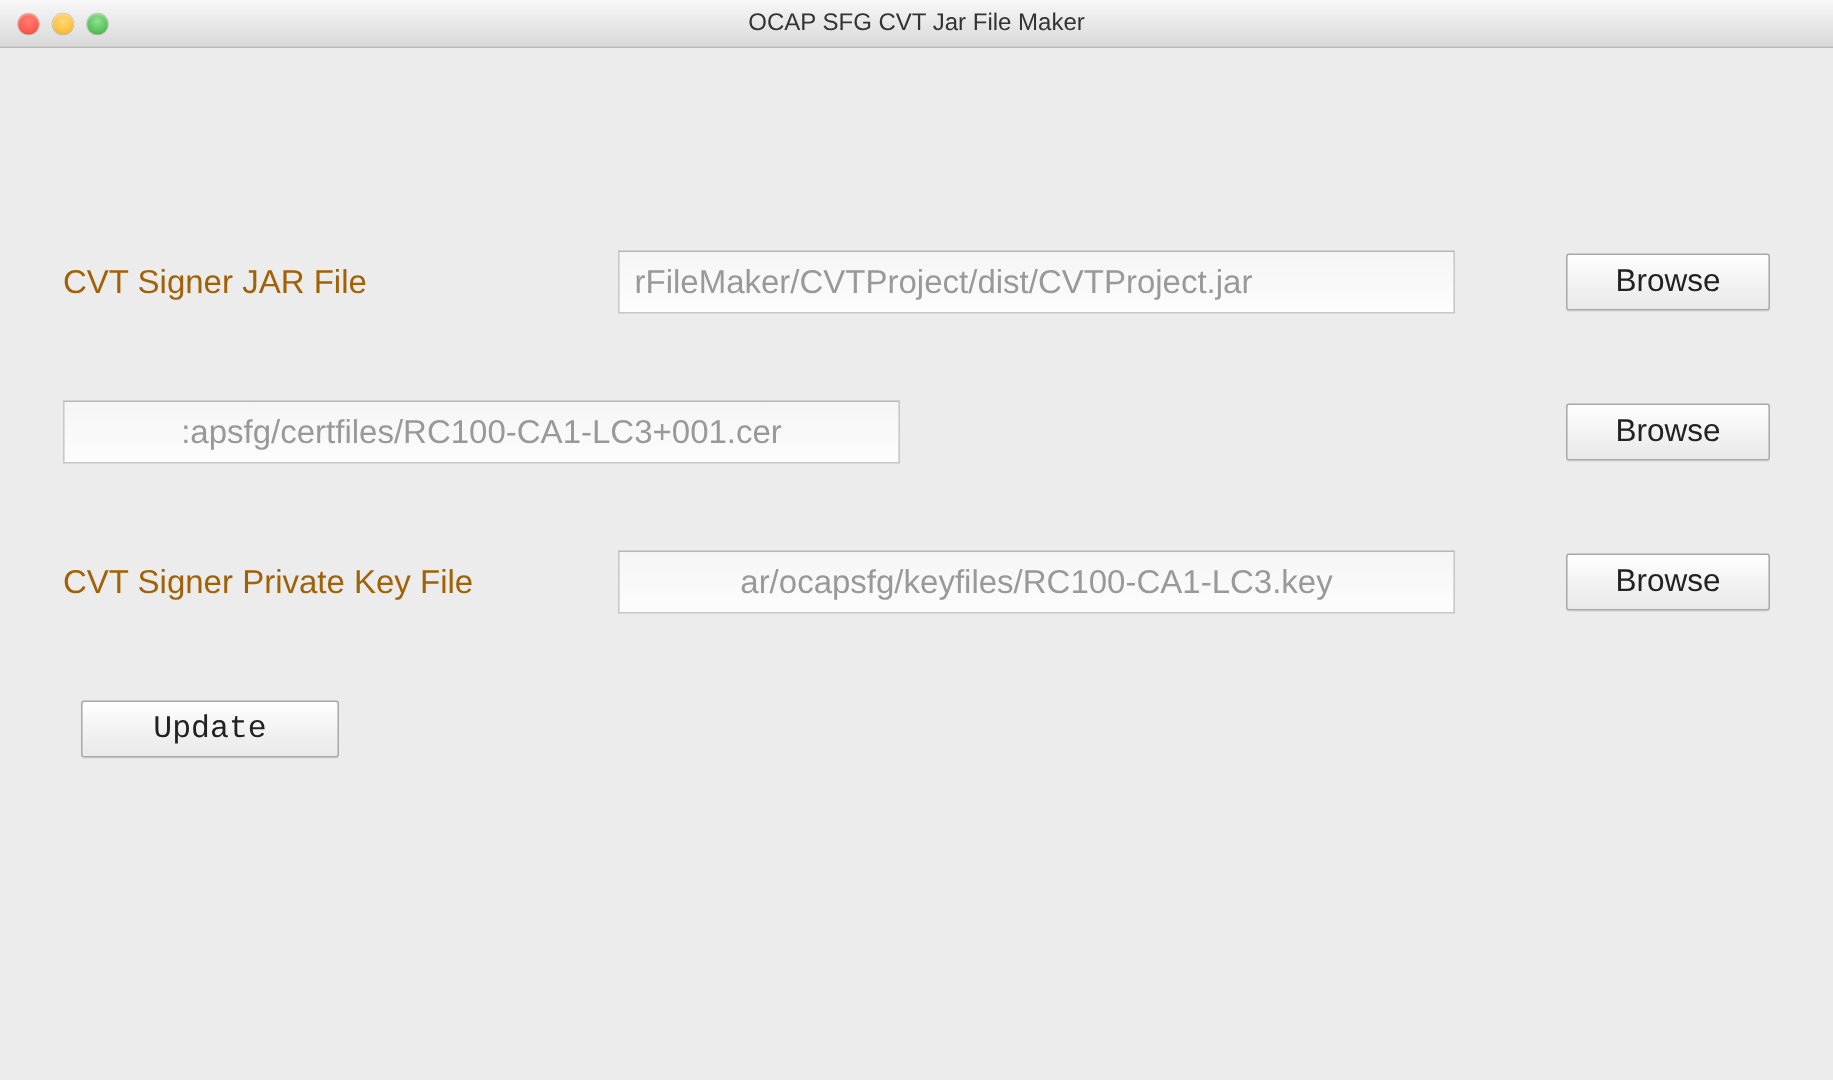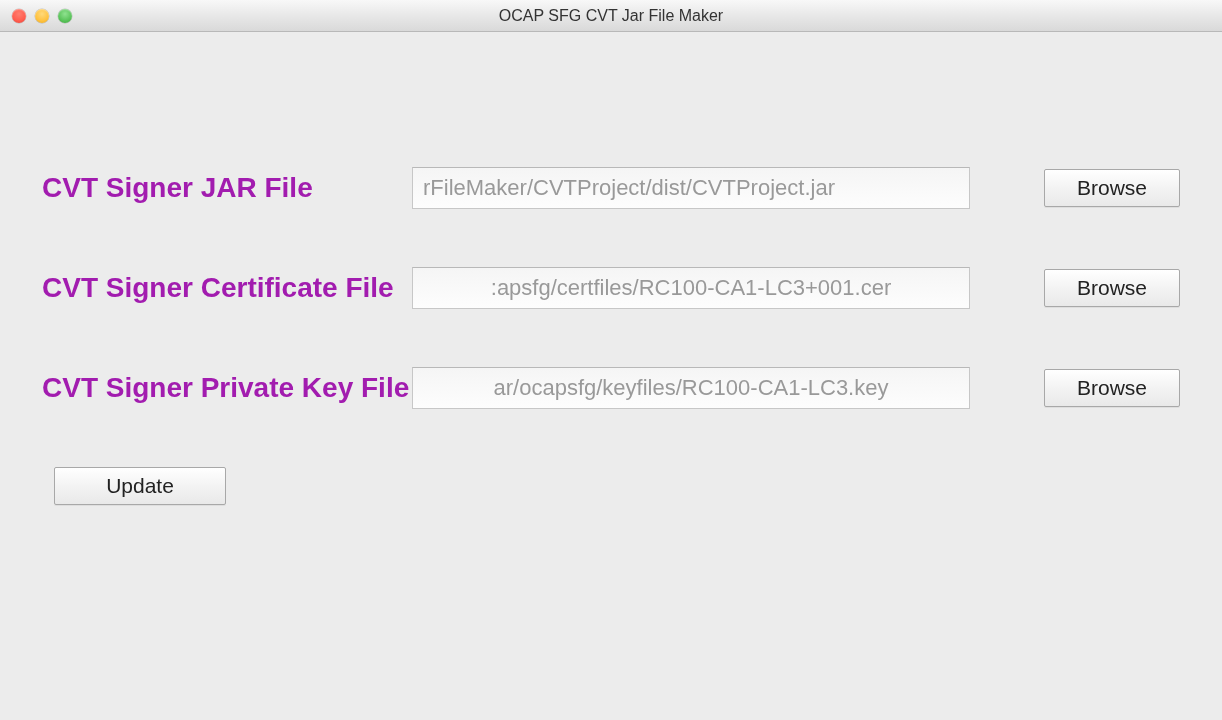--- a/index.html
+++ b/index.html
@@ -50,23 +50,23 @@
     .form-row {
       display: flex;
       align-items: center;
       margin-bottom: 58px;
     }
     .form-row.mac-row {
       margin-bottom: 78px;
     }
     .form-label {
       width: 370px;
-      font-size: 28px;
-      font-weight: bold;
-      color: #a21caf;
+      font-size: 22px;
+      font-weight: normal;
+      color: #a16207;
     }
     .text-input {
       width: 558px;
       height: 42px;
       padding: 0 10px;
       font-size: 22px;
       color: #999;
       background: linear-gradient(to bottom, #f5f5f5, #fdfdfd);
       border: 1px solid #c7c7c7;
       border-top-color: #b8b8b8;
@@ -107,20 +107,21 @@
       font-family: inherit;
     }
     .browse-btn {
       width: 136px;
       padding: 0;
     }
     .action-row {
       display: flex;
       gap: 40px;
       padding-left: 12px;
+      font-family: Liberation Mono, monospace;
     }
     .action-btn {
       width: 172px;
       padding: 0;
     }
     .action-btn.exit {
       width: 122px;
     }
   </style>
 </head>
@@ -139,21 +140,20 @@
 
   <div class="form-row">
     <div class="form-label">CVT Signer JAR File</div>
     <input type="text" class="text-input" style="text-align: left; direction: rtl; unicode-bidi: plaintext;" value="rFileMaker/CVTProject/dist/CVTProject.jar">
     <div class="browse-cell">
       <button class="btn browse-btn">Browse</button>
     </div>
   </div>
 
   <div class="form-row">
-    <div class="form-label">CVT Signer Certificate File</div>
     <input type="text" class="text-input" value=":apsfg/certfiles/RC100-CA1-LC3+001.cer" style="">
     <div class="browse-cell">
       <button class="btn browse-btn">Browse</button>
     </div>
   </div>
 
   <div class="form-row">
     <div class="form-label">CVT Signer Private Key File</div>
     <input type="text" class="text-input" value="ar/ocapsfg/keyfiles/RC100-CA1-LC3.key" style="">
     <div class="browse-cell">

